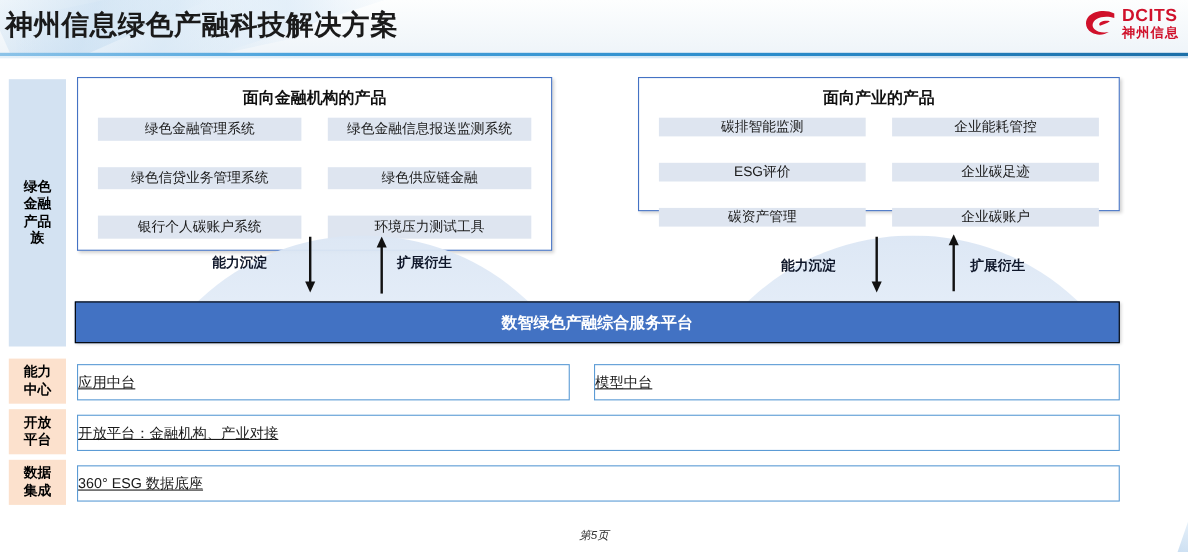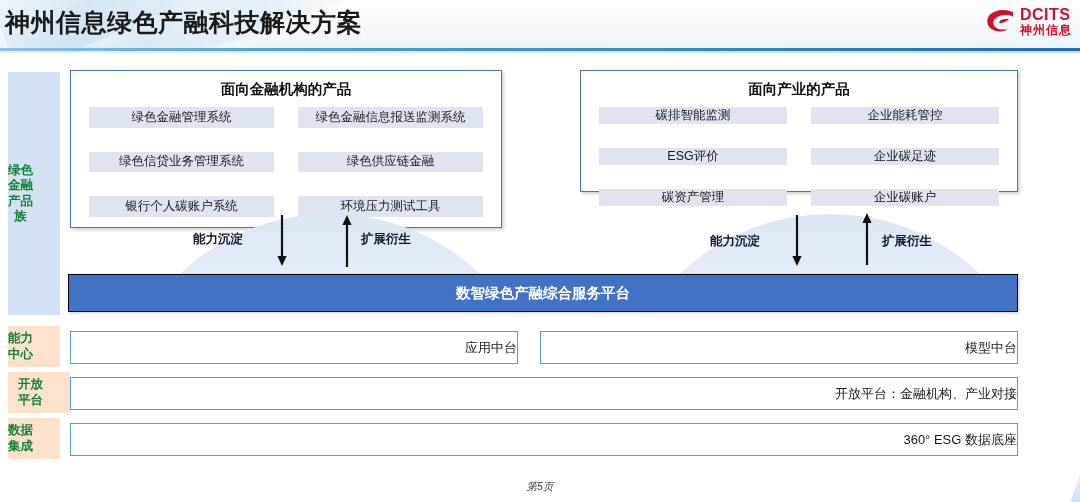--- a/index.html
+++ b/index.html
@@ -108,24 +108,25 @@
     letter-spacing: 1px;
     display: block;
     margin-top: 1px;
   }
 
   
   .side-box {
     position: absolute;
     display: flex;
     align-items: center;
+    justify-content: center;
     text-align: center;
     font-size: 12.5px;
     font-weight: bold;
-    color: #15803d;
+    color: #000000;
     line-height: 1.22;
   }
   .side-blue { background: #d3e2f2; }
   .side-peach { background: #fce1cd; }
 
   
   .panel {
     position: absolute;
     background: #ffffff;
     border: 1.5px solid #4472c4;
@@ -204,23 +205,24 @@
   }
 
   
   .row-box {
     position: absolute;
     background: #ffffff;
     border: 1.5px solid #5b9bd5;
     box-sizing: border-box;
     display: flex;
     align-items: center;
-    justify-content: flex-end;
+    justify-content: flex-start;
     font-size: 13px;
     color: #1a1a1a;
+    text-decoration: underline;
   }
 
   
   .footer {
     position: absolute;
     left: 0; top: 480px;
     width: 1080px;
     text-align: center;
     font-size: 10.5px;
     font-style: italic;
@@ -288,21 +290,21 @@
       <span class="logo-cn">神州信息</span>
     </span>
   </div>
 
   <div class="side-box side-blue" style="left:8px; top:72px; width:52px; height:243px;">
     <span>绿色<br>金融<br>产品<br>族</span>
   </div>
   <div class="side-box side-peach" style="left:8px; top:326px; width:52px; height:41px;">
     <span>能力<br>中心</span>
   </div>
-  <div class="side-box side-peach" style="left:8px; top:372px; width:52px; height:41px;padding-left:10px;">
+  <div class="side-box side-peach" style="left:8px; top:372px; width:52px; height:41px;">
     <span>开放<br>平台</span>
   </div>
   <div class="side-box side-peach" style="left:8px; top:418px; width:52px; height:41px;">
     <span>数据<br>集成</span>
   </div>
 
   <div class="panel" style="left:70px; top:70px; width:432px; height:158px;text-decoration:underline;">
     <div class="panel-title">面向金融机构的产品</div>
     <div class="tile-grid">
       <div class="tile">绿色金融管理系统</div>

